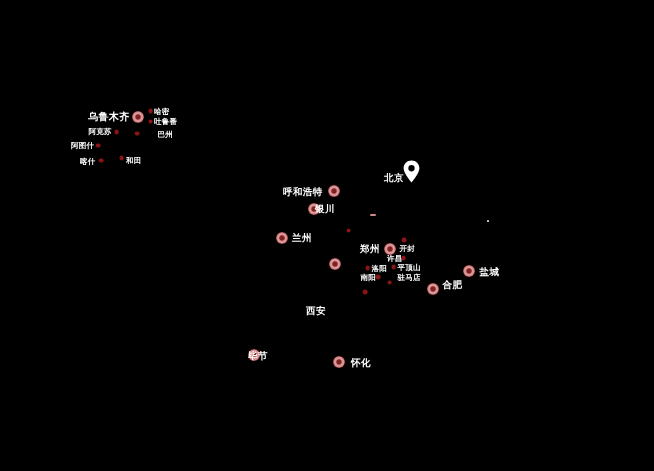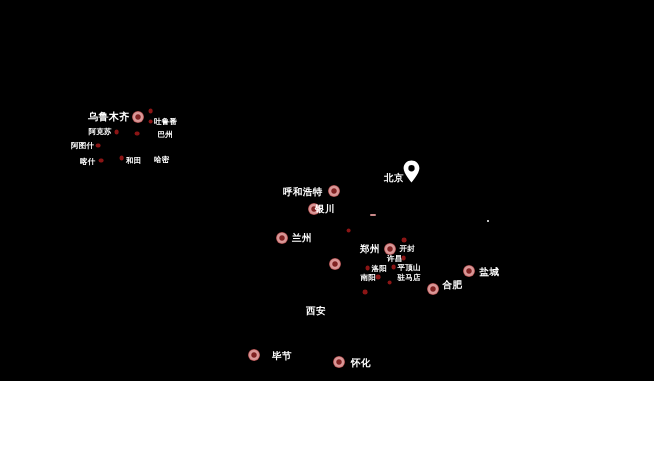--- a/index.html
+++ b/index.html
@@ -1,16 +1,16 @@
 <!DOCTYPE html>
 <html><head>
 <meta charset="utf-8">
 <style>
   html,body{margin:0;padding:0;}
-  #map{position:relative;width:654px;height:381px;background:#000;overflow:hidden;
+  #map{position:relative;width:654px;height:471px;background:#000;overflow:hidden;
        font-family:"DejaVu Sans","Liberation Sans",sans-serif;}
   .marker{position:absolute;transform:translate(-50%,-50%);}
   .donut{width:12px;height:12px;border-radius:50%;
          background:radial-gradient(circle,#802222 0%,#802222 26%,#dd9b9b 38%,#d48f8f 58%,#9a3838 70%,#8d3232 100%);}
   .dot{width:4.8px;height:4.8px;border-radius:50%;background:#8b1515;}
   .citylabel{position:absolute;color:#fff;font-weight:700;line-height:1;white-space:nowrap;}
   .l{font-size:10px;letter-spacing:0.4px;}
   .m{font-size:9.5px;letter-spacing:0.4px;}
   .s{font-size:7.5px;letter-spacing:0.2px;}
   .deco{position:absolute;}
@@ -18,21 +18,21 @@
   #pin-label{position:absolute;left:384px;top:172.5px;}
 </style>
 </head>
 <body>
 
 <div id="map">
   <div id="markers">
       <div class="marker donut" style="left: 138px; top: 117px;"></div>
       <div class="citylabel l" style="left: 88px; top: 111.5px;">乌鲁木齐</div>
       <div class="marker dot" style="left: 150.5px; top: 111px;"></div>
-      <div class="citylabel s" style="left: 154px; top: 107.5px; margin-top: 48px;">哈密</div>
+      <div class="citylabel s" style="left: 154px; top: 107.5px;">哈密</div>
       <div class="marker dot" style="left: 150.5px; top: 121.5px;"></div>
       <div class="citylabel s" style="left: 154px; top: 118px;">吐鲁番</div>
       <div class="marker dot" style="left: 116.5px; top: 132px;"></div>
       <div class="citylabel s" style="left: 88.5px; top: 128px;">阿克苏</div>
       <div class="marker dot" style="left: 137px; top: 133.5px;"></div>
       <div class="citylabel s" style="left: 141.5px; top: 130.5px; margin-left: 16px;">巴州</div>
       <div class="marker dot" style="left: 98px; top: 145.7px;"></div>
       <div class="citylabel s" style="left: 71px; top: 142px;">阿图什</div>
       <div class="marker dot" style="left: 101px; top: 160.5px;"></div>
       <div class="citylabel s" style="left: 80px; top: 157.5px;">喀什</div>
@@ -58,21 +58,21 @@
       <div class="citylabel s" style="left: 360.5px; top: 273.5px;">南阳</div>
       <div class="marker dot" style="left: 389.5px; top: 282.5px;"></div>
       <div class="citylabel s" style="left: 397.5px; top: 273.5px;">驻马店</div>
       <div class="marker donut" style="left: 334.5px; top: 264px;"></div>
       <div class="citylabel m" style="left: 306px; top: 272px; margin-top: 34px;">西安</div>
       <div class="marker donut" style="left: 433px; top: 289px;"></div>
       <div class="citylabel m" style="left: 398.5px; top: 280px; margin-left: 44px;">合肥</div>
       <div class="marker donut" style="left: 468.5px; top: 271px;"></div>
       <div class="citylabel m" style="left: 479.5px; top: 266.5px;">盐城</div>
       <div class="marker donut" style="left: 253.5px; top: 354.5px;"></div>
-      <div class="citylabel m" style="left: 272px; top: 350.5px;">毕节</div>
+      <div class="citylabel m" style="left: 248px; top: 350.5px;">毕节</div>
       <div class="marker donut" style="left: 339px; top: 362px;"></div>
       <div class="citylabel m" style="left: 351px; top: 358px;">怀化</div>
       <div class="marker dot" style="left: 348.5px; top: 230.5px;"></div>
       <div class="marker dot" style="left: 365px; top: 292px;"></div>
       <div class="deco" style="left: 370px; top: 213.5px; width: 6px; height: 2.5px; background: rgb(201, 137, 137); border-radius: 1px;"></div>
       <div class="deco" style="left: 487px; top: 220px; width: 2px; height: 2px; background: rgb(255, 255, 255); border-radius: 1px;"></div>
     </div>
   <svg id="pin" width="17" height="23" viewBox="0 0 17 23">
     <path d="M8.5 0.5 C4 0.5 0.6 3.9 0.6 8.3 c0 5.2 7.9 14.2 7.9 14.2 s7.9-9 7.9-14.2 C16.4 3.9 13 0.5 8.5 0.5 z M8.5 11.4 a3.15 3.15 0 1 1 0-6.3 a3.15 3.15 0 0 1 0 6.3 z" fill="#ffffff" fill-rule="evenodd"></path>
   </svg>

